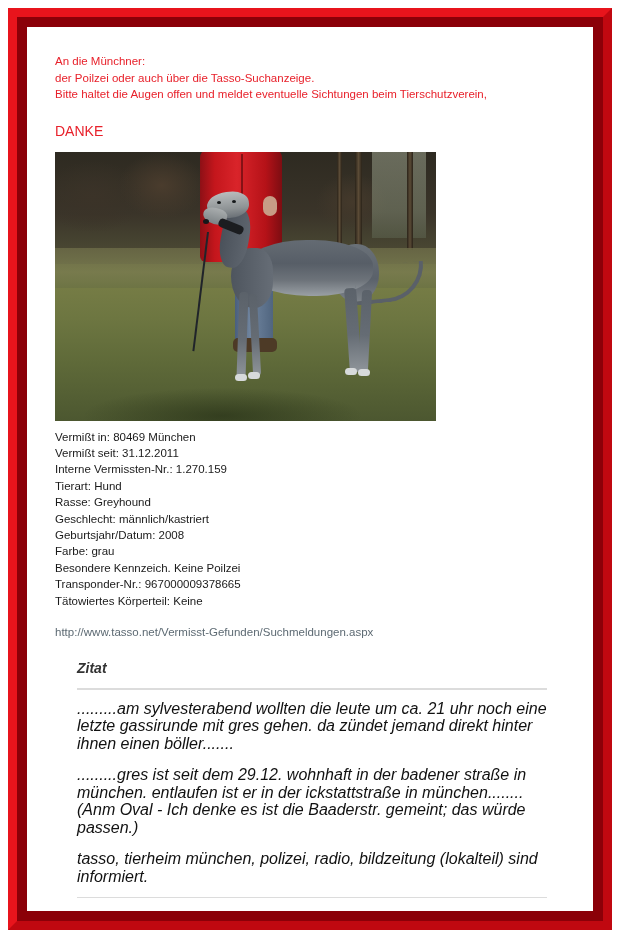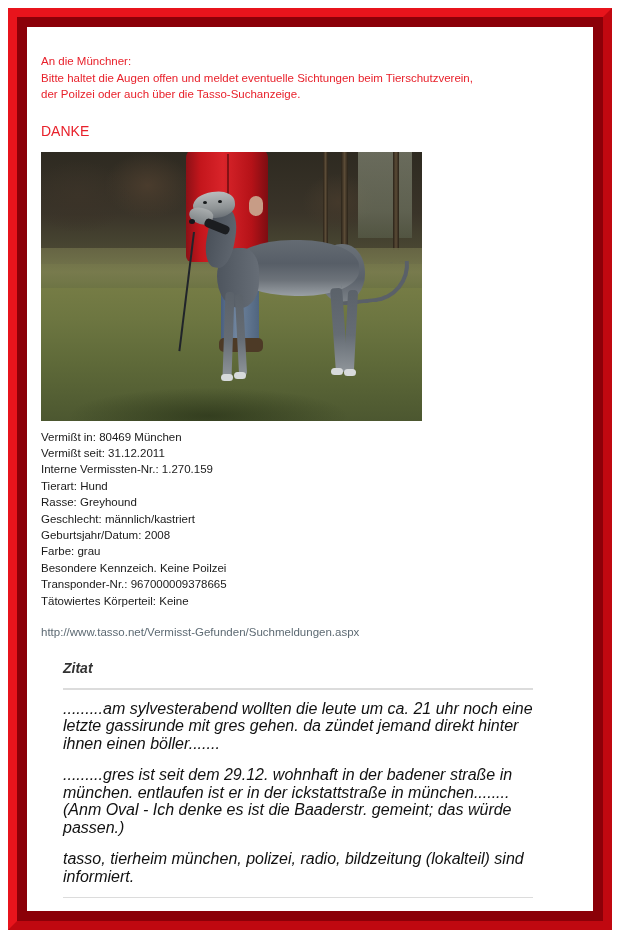--- a/index.html
+++ b/index.html
@@ -52,21 +52,21 @@
   .page {
     position: absolute;
     left: 0; top: 0;
     right: 0; bottom: 0;
     background: #ffffff;
     overflow: hidden;
   }
 
   .content {
     position: absolute;
-    left: 14px;
+    left: 28px;
     top: 26px;
     right: 18px;
   }
 
   
   .notice {
     color: #e8212b;
     font-size: 11.5px;
     line-height: 16.5px;
     margin: 0;
@@ -371,22 +371,22 @@
 </head>
 <body>
 
 <div class="frame-outer">
   <div class="frame-inner">
     <div class="page">
       <div class="content">
 
         <p class="notice">
           <span class="notice-line">An die Münchner:</span>
+          <span class="notice-line">der Poilzei oder auch über die Tasso-Suchanzeige.</span>
           <span class="notice-line">Bitte haltet die Augen offen und meldet eventuelle Sichtungen beim Tierschutzverein,</span>
-          <span class="notice-line">der Poilzei oder auch über die Tasso-Suchanzeige.</span>
         </p>
 
         <p class="danke">DANKE</p>
 
 
         <div class="photo-wrap">
           <div class="photo">
             <div class="treeline"></div>
             <div class="sky-gap"></div>
             <div class="trunk t1"></div>

